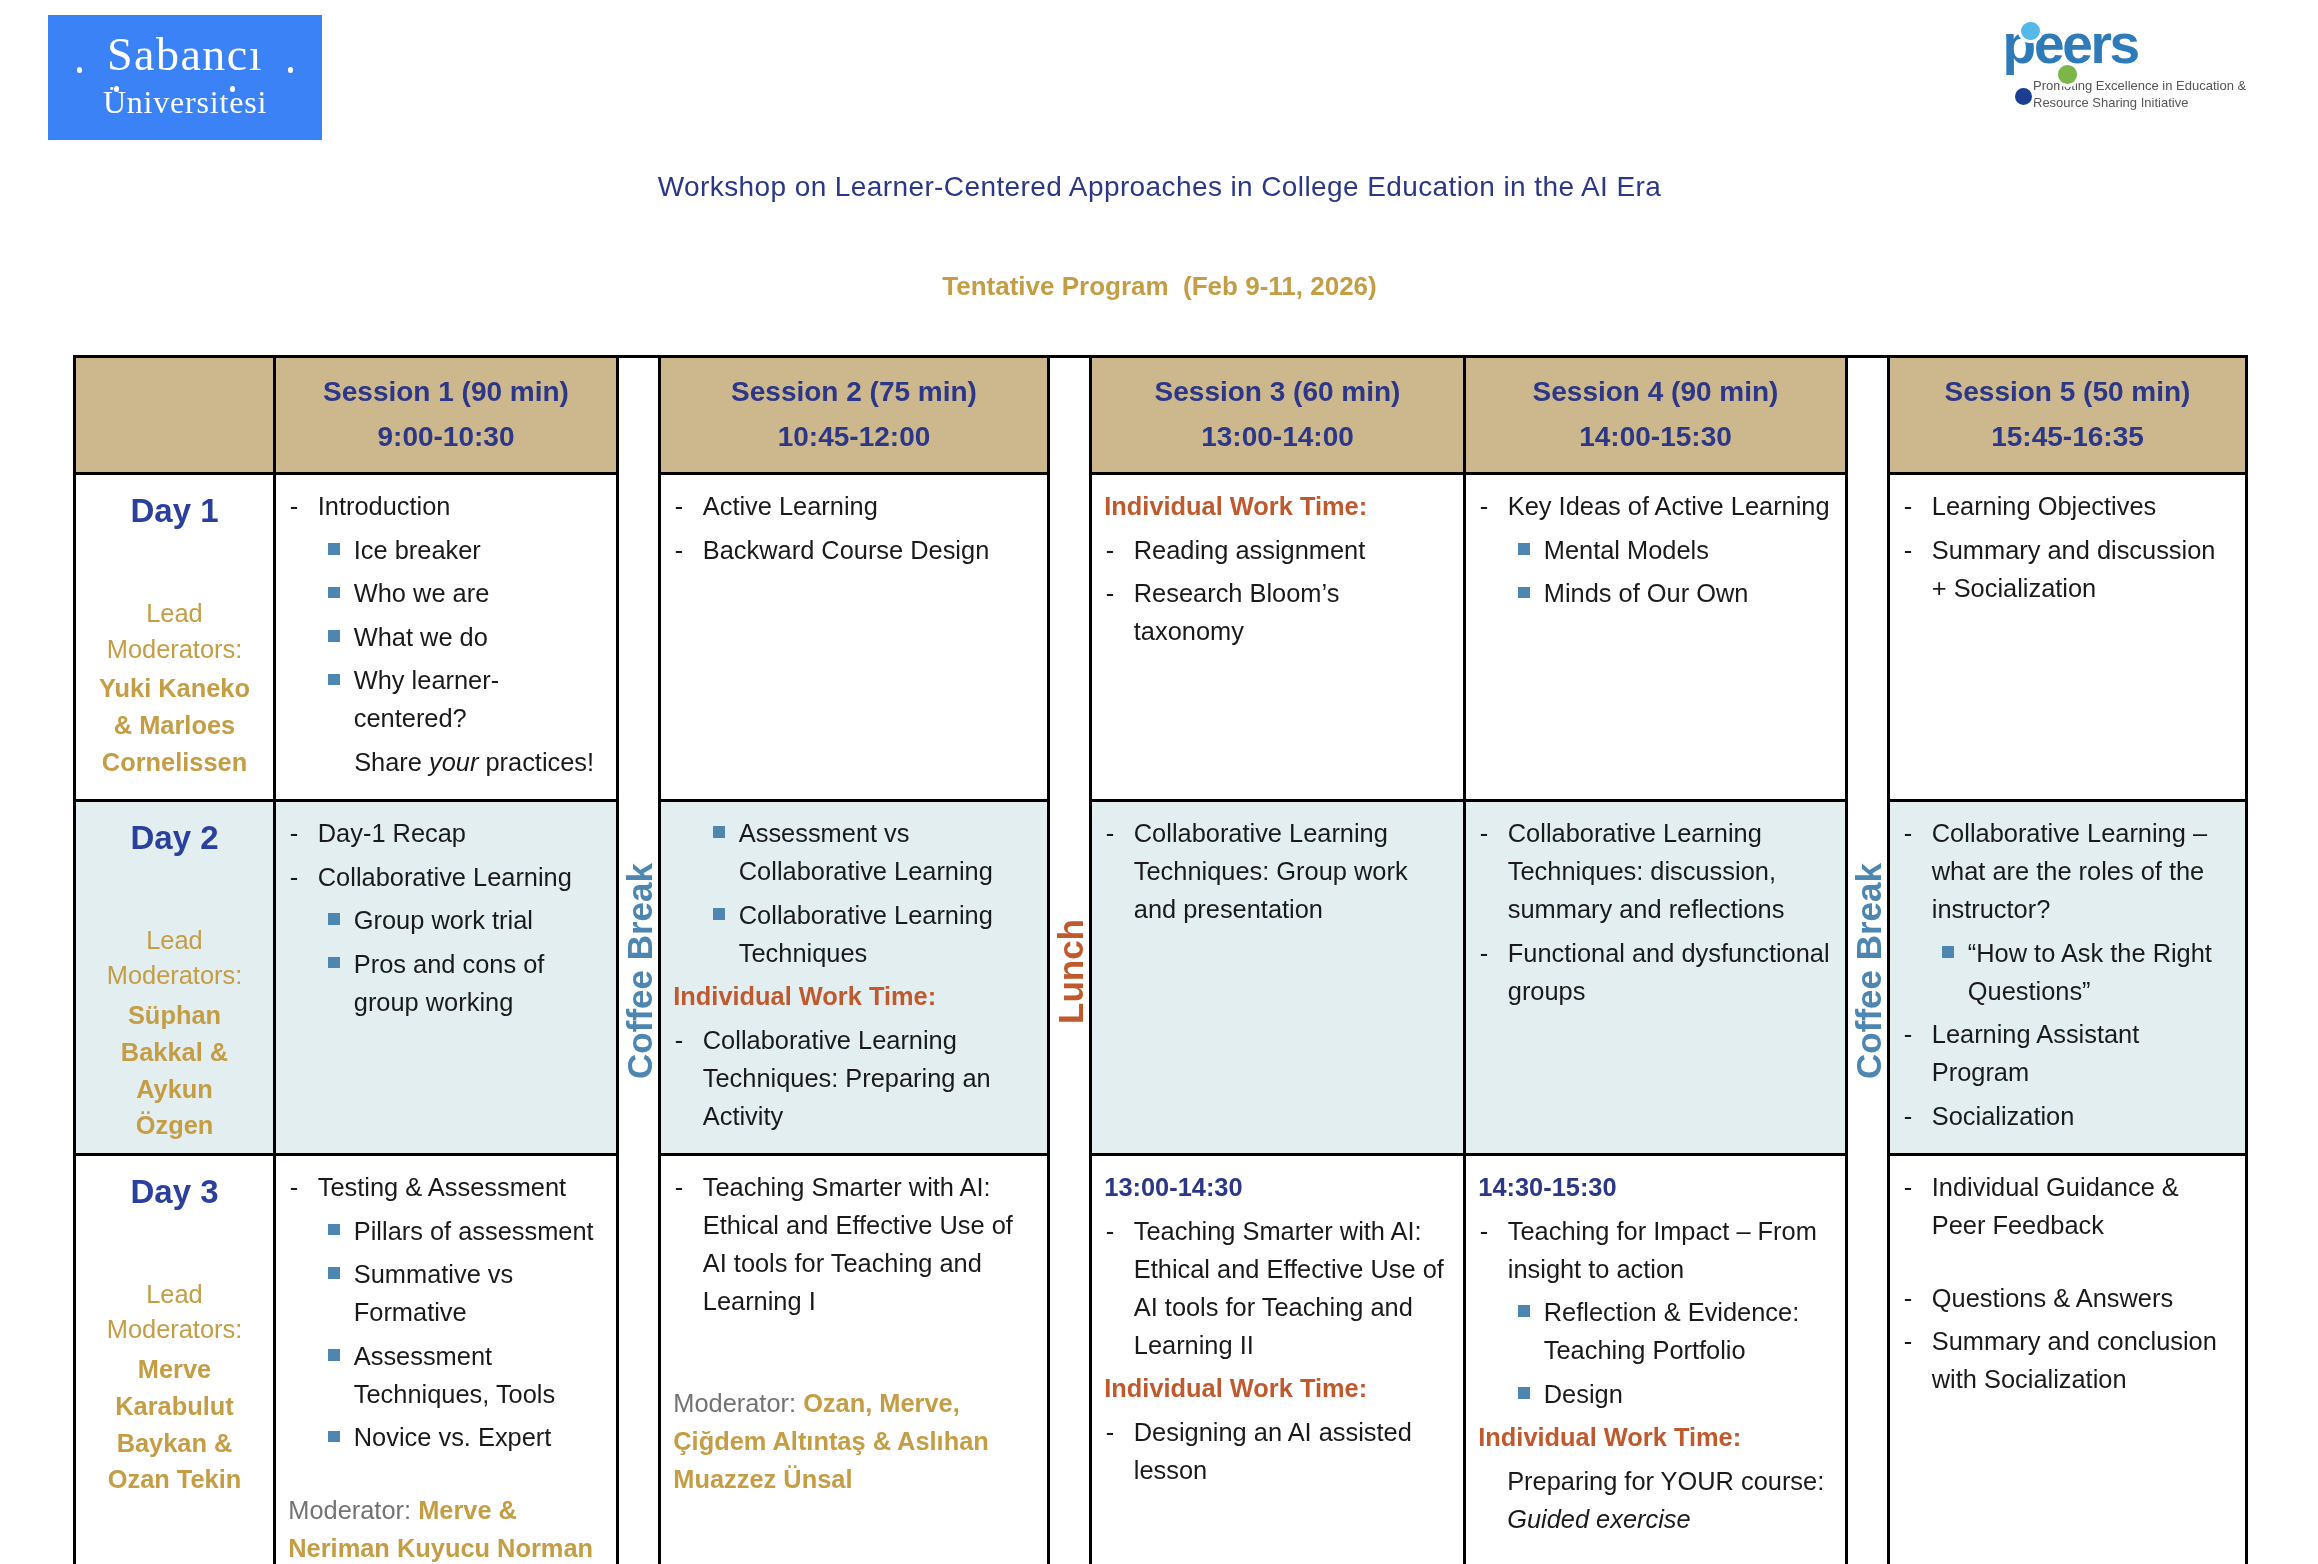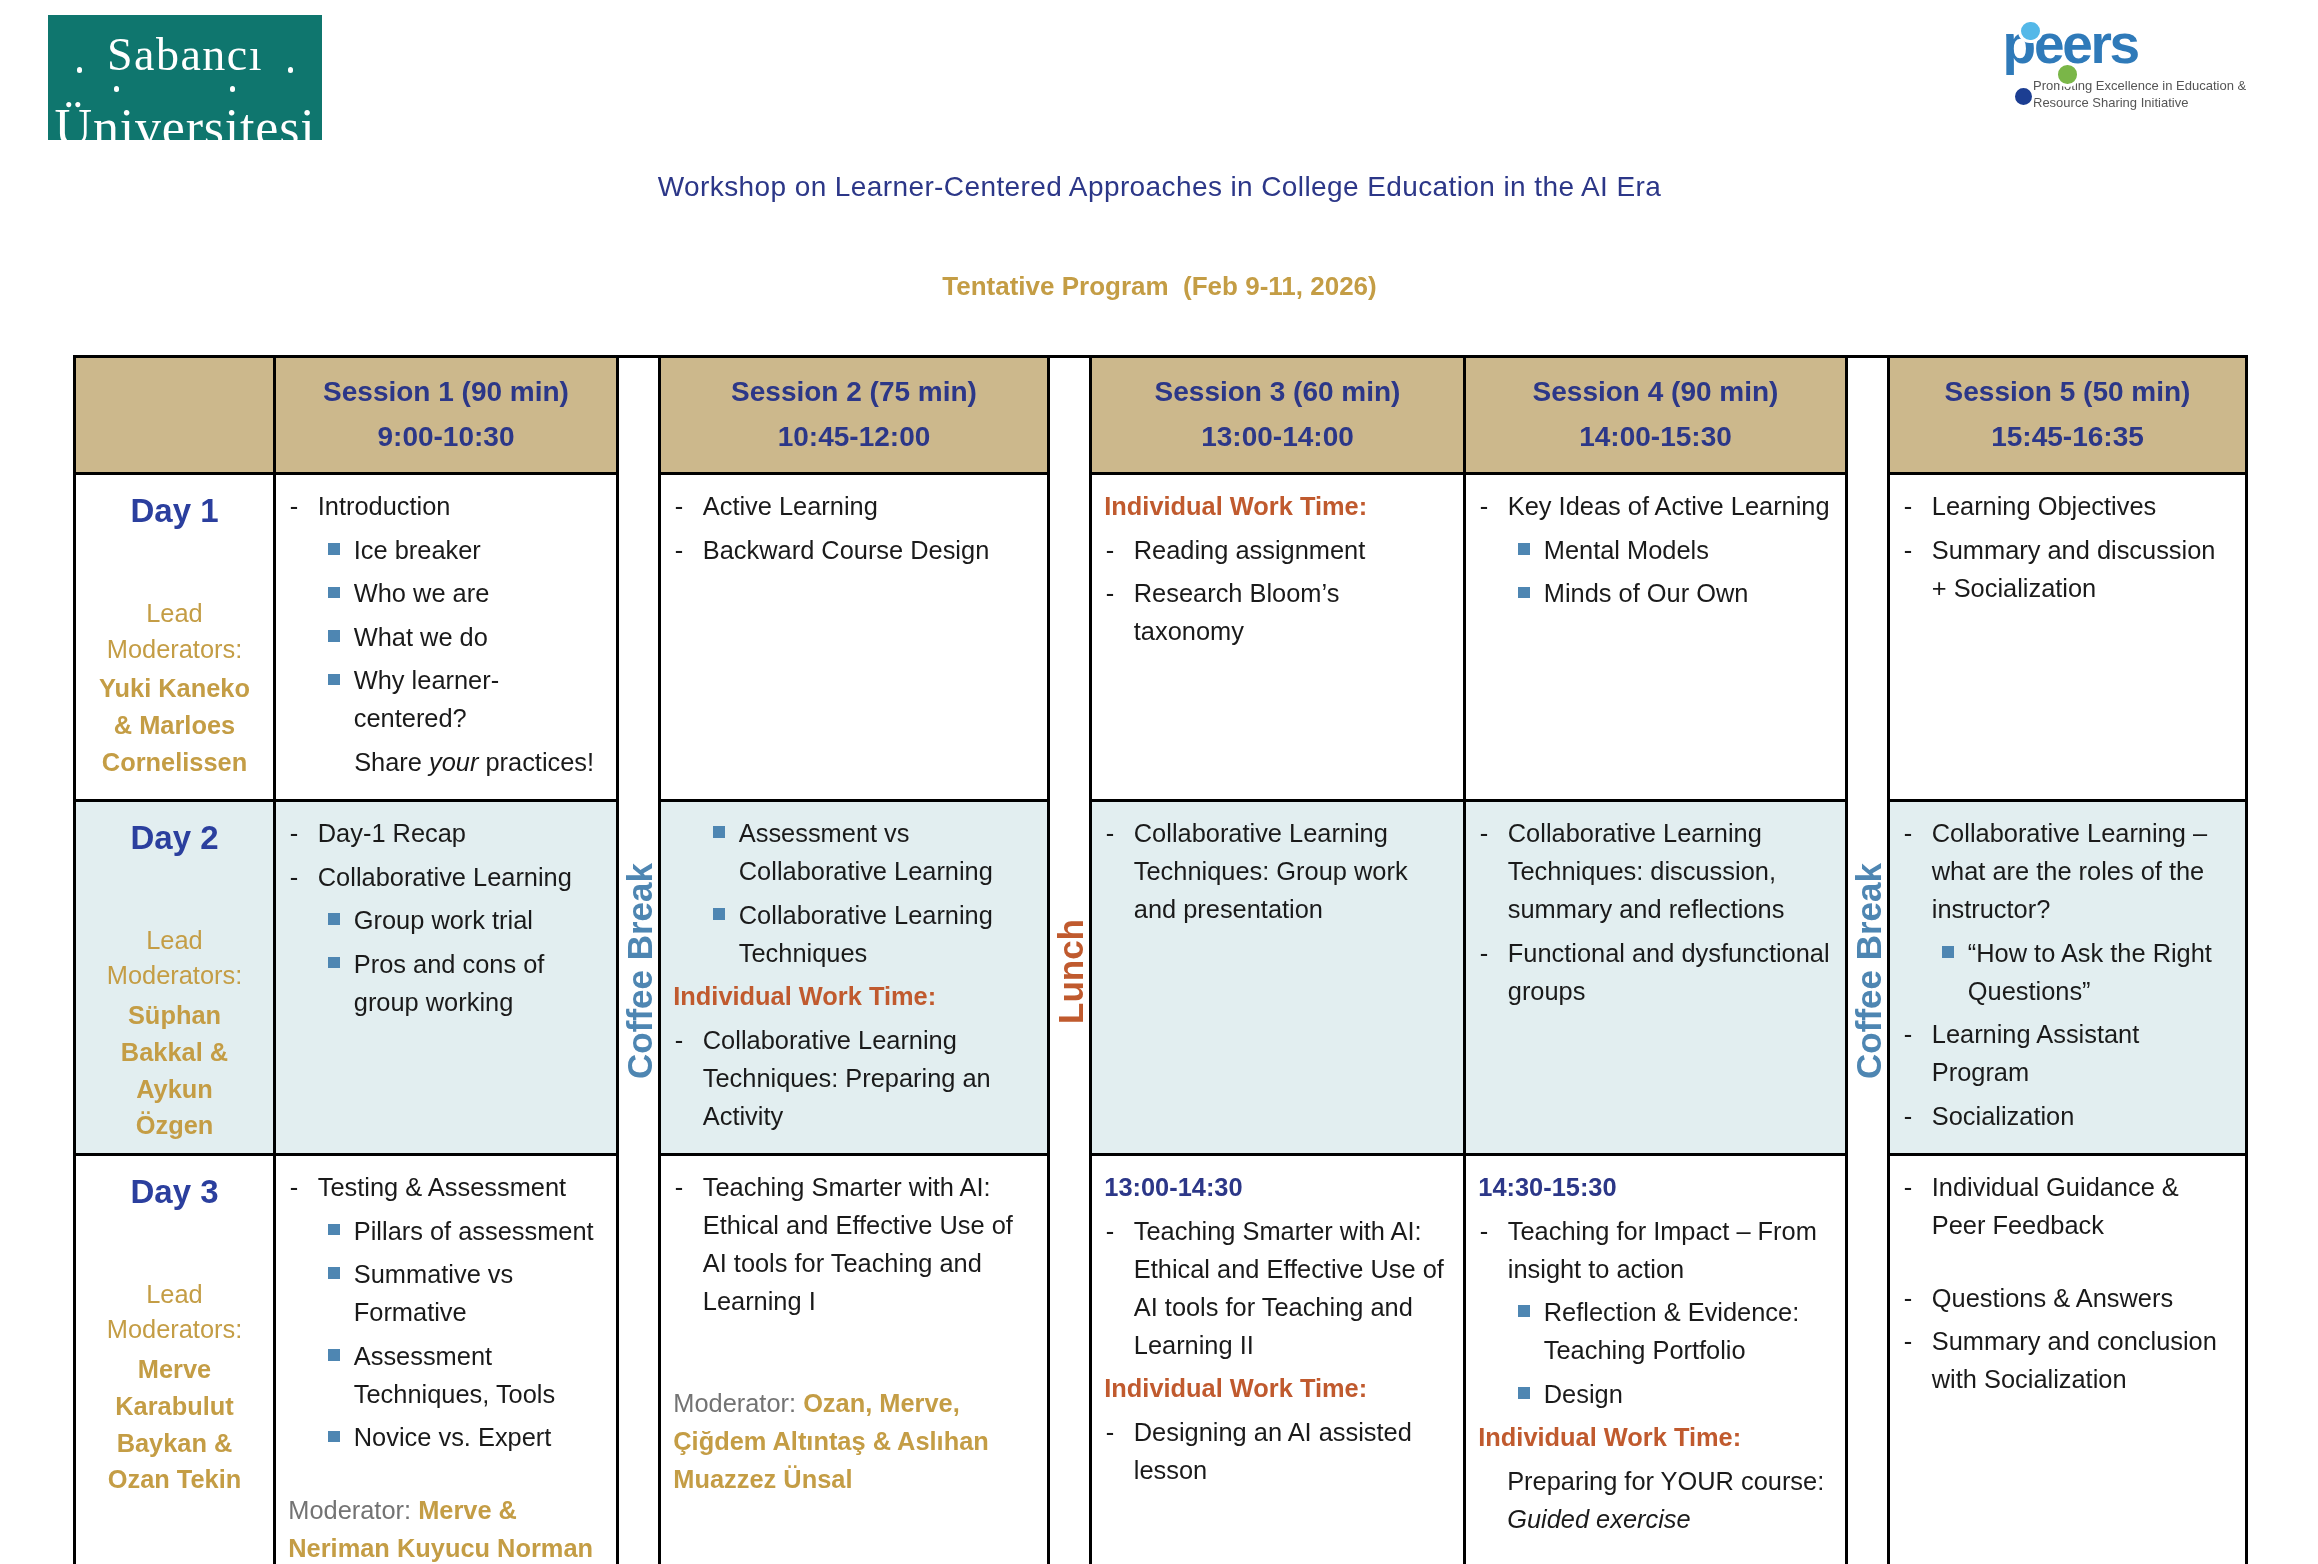--- a/index.html
+++ b/index.html
@@ -1,22 +1,22 @@
 <!DOCTYPE html>
 <html style="font-size:12.3px"><head>
 <meta charset="utf-8">
 <style>
   html,body{margin:0;padding:0;background:#ffffff;}
   body{width:2319px;height:1565px;position:relative;font-family:"Liberation Sans",sans-serif;overflow:hidden;}
 
   
-  .su-logo{position:absolute;left:48px;top:15.4px;width:274px;height:125px;background:#0f766e;color:#fff;
+  .su-logo{position:absolute;left:48px;top:15.4px;width:274px;height:125px;background:#3b82f6;color:#fff;
            font-family:"Liberation Serif",serif;text-align:center;}
   .su-line1{font-size:46px;margin-top:12.3px;letter-spacing:1.5px;position:relative;}
-  .su-line2{font-size:52px;margin-top:17px;letter-spacing:0.8px;}
+  .su-line2{font-size:32px;margin-top:3px;letter-spacing:0.8px;}
   .su-dot{position:absolute;width:5.4px;height:5.4px;border-radius:50%;background:#fff;}
 
   .peers{position:absolute;left:1998px;top:17px;width:277px;}
   .peers-word{font-size:55px;font-weight:bold;color:#2f7ab9;letter-spacing:-2.3px;line-height:1;position:relative;padding-left:4.6px;}
   .pdot{position:absolute;border-radius:50%;}
   .pdot.lb{width:18.5px;height:18.5px;background:#54b8e8;left:20px;top:1.5px;border:3.1px solid #fff;}
   .pdot.gr{width:18.5px;height:18.5px;background:#7ab648;left:57px;top:45px;border:3.1px solid #fff;}
   .pdot.nv{width:17px;height:17px;background:#1c3e92;left:14px;top:68px;border:3.1px solid #fff;}
   .peers-tag{margin-top:4.6px;padding-left:35px;font-size:13px;color:#555;line-height:1.35;}
 

